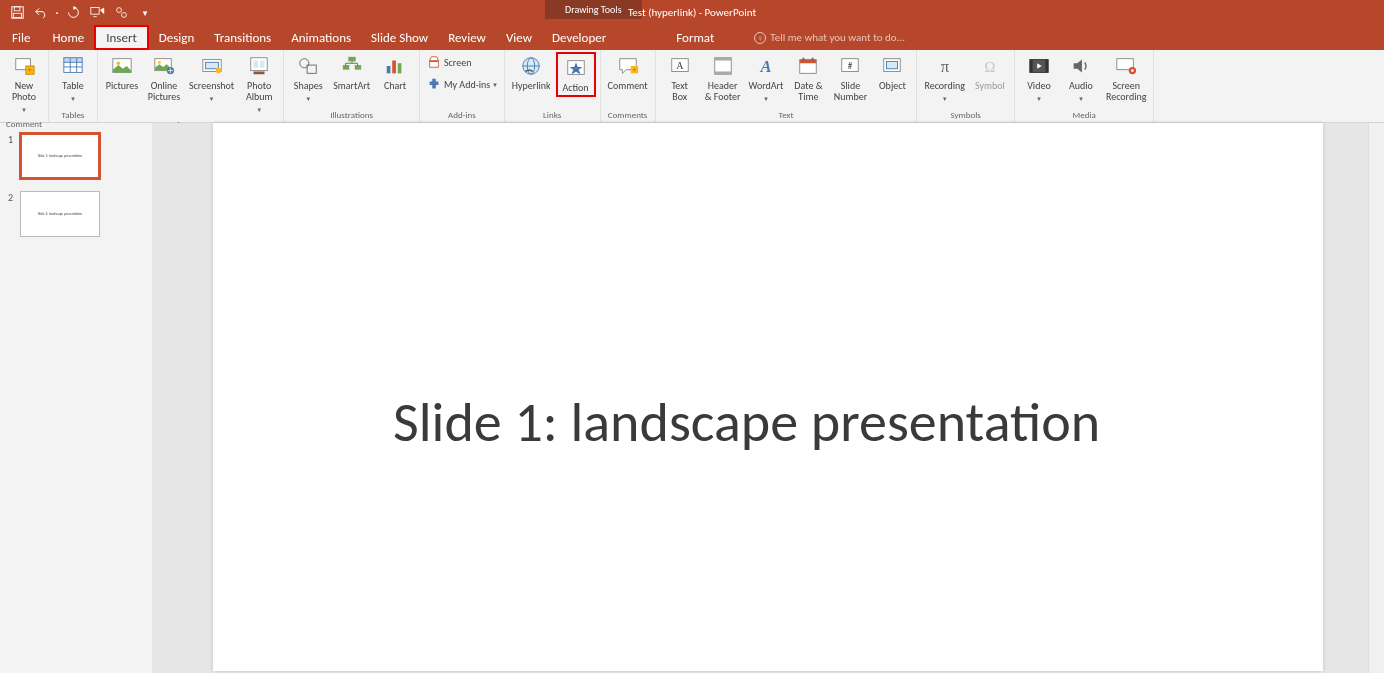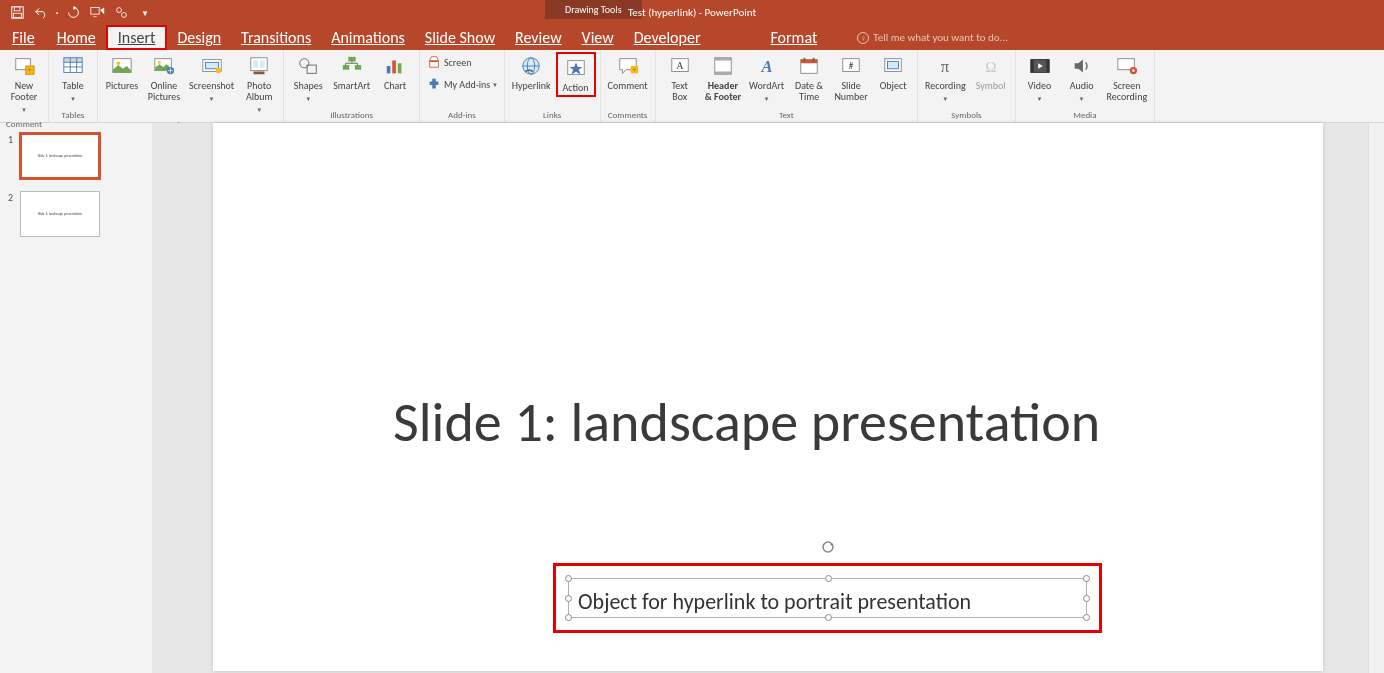--- a/index.html
+++ b/index.html
@@ -5,21 +5,21 @@
   * { box-sizing: border-box; margin: 0; padding: 0; }
   body { font-family: "Segoe UI", Calibri, Arial, sans-serif; font-size: 11px; background: #f3f3f3; width: 1384px; height: 673px; overflow: hidden; }
   
   .titlebar { background: #b7472a; height: 25px; display: flex; align-items: center; color: #fff; position: relative; }
   .qat { display: flex; align-items: center; gap: 2px; padding-left: 6px; }
   .qat-btn { width: 22px; height: 22px; display: flex; align-items: center; justify-content: center; color: #fff; font-size: 12px; }
   .title-center { position: absolute; left: 50%; transform: translateX(-50%); color: #fff; font-size: 11px; }
   .drawing-tools { position: absolute; left: 545px; top: 0; background: #8a3a24; padding: 3px 20px; font-size: 10px; color: #fff; }
   
   .tabs-row { background: #b7472a; height: 25px; display: flex; align-items: center; }
-  .tab { padding: 0 10px; height: 25px; display: flex; align-items: center; color: #fff; font-size: 16px; cursor: pointer; text-decoration: underline; }
+  .tab { padding: 0 10px; height: 25px; display: flex; align-items: center; color: #fff; font-size: 13px; cursor: pointer; }
   .tab.file { padding: 0 12px; }
   .tab.highlight-red { border: 2px solid #e60000; background: #f3f3f3; color: #444; }
   .tellme { display: flex; align-items: center; color: #e8c5bb; font-size: 11px; margin-left: 30px; gap: 4px; }
   .tellme-icon { width: 12px; height: 12px; border: 1px solid #e8c5bb; border-radius: 50%; display: inline-flex; align-items: center; justify-content: center; font-size: 8px; }
   
   .ribbon { background: #f3f3f3; height: 73px; border-bottom: 1px solid #d4d4d4; display: flex; }
   .rgroup { display: flex; flex-direction: column; border-right: 1px solid #e1e1e1; position: relative; padding: 2px 4px 0 4px; }
   .rgroup-items { display: flex; flex: 1; align-items: flex-start; gap: 2px; }
   .rgroup-label { text-align: center; font-size: 9px; color: #666; padding: 1px 0 2px 0; }
   .rbtn { display: flex; flex-direction: column; align-items: center; justify-content: flex-start; padding: 2px 3px; min-width: 40px; font-size: 10px; color: #444; text-align: center; line-height: 11px; gap: 2px; }
@@ -124,21 +124,21 @@
       <div class="rbtn">
         <div class="ico">
             <svg width="22" height="22" viewBox="0 0 24 24">
               <rect x="3" y="4" width="16" height="12" fill="#fff" stroke="#888"></rect>
               <rect x="14" y="12" width="9" height="9" fill="#fdb813" stroke="#c68a00"></rect>
               <line x1="18" y1="14" x2="18" y2="19" stroke="#c68a00"></line>
               <line x1="15" y1="16" x2="21" y2="16" stroke="#c68a00"></line>
             </svg>
           </div>
         <span style="white-space:pre-line;">New
-Footer</span>
+Photo</span>
         <span class="dd">▾</span>
       </div>
     </div>
     <div class="rgroup-label">Comment</div>
   </div>
 
   <div class="rgroup">
     <div class="rgroup-items">
       <div class="rbtn">
         <div class="ico">
@@ -333,21 +333,21 @@
 Box</span>
         </div>
       <div class="rbtn">
           <div class="ico">
             <svg width="22" height="22" viewBox="0 0 24 24">
               <rect x="3" y="3" width="18" height="18" fill="#fff" stroke="#888"></rect>
               <rect x="3" y="3" width="18" height="3" fill="#aaa"></rect>
               <rect x="3" y="18" width="18" height="3" fill="#aaa"></rect>
             </svg>
           </div>
-          <span style="white-space:pre-line;font-weight:bold;">Header
+          <span style="white-space:pre-line;">Header
 &amp; Footer</span>
         </div>
       <div class="rbtn">
           <div class="ico">
             <svg width="22" height="22" viewBox="0 0 24 24">
               <text x="12" y="18" font-size="18" text-anchor="middle" fill="#4a7ab3" font-family="serif" font-style="italic" font-weight="bold">A</text>
             </svg>
           </div>
           <span>WordArt</span>
           <span class="dd">▾</span>
@@ -461,35 +461,16 @@
     <div class="thumb-wrap">
       <div class="thumb-num">2</div>
       <div class="thumb">
           <div class="thumb-text">Slide 2: landscape presentation</div>
         </div>
     </div>
   </div>
   <div class="canvas-area">
     <div class="slide-canvas">
       <div class="title-text">Slide 1:  landscape presentation</div>
-      <div class="selection-wrap">
-        <div class="rotate-handle">
-            <svg width="14" height="14" viewBox="0 0 14 14">
-              <circle cx="7" cy="7" r="5" fill="none" stroke="#888" stroke-width="1.5"></circle>
-              <path d="M11 3 L12 6 L9 5 Z" fill="#888"></path>
-            </svg>
-          </div>
-        <div class="sel-box">
-          <div class="handle h-tl"></div>
-          <div class="handle h-tm"></div>
-          <div class="handle h-tr"></div>
-          <div class="handle h-ml"></div>
-          <div class="handle h-mr"></div>
-          <div class="handle h-bl"></div>
-          <div class="handle h-bm"></div>
-          <div class="handle h-br"></div>
-        </div>
-        <div class="selected-textbox-text">Object for hyperlink to portrait presentation</div>
-      </div>
     </div>
   </div>
 </div>
 <div class="vscroll"></div>
 
 </body></html>

